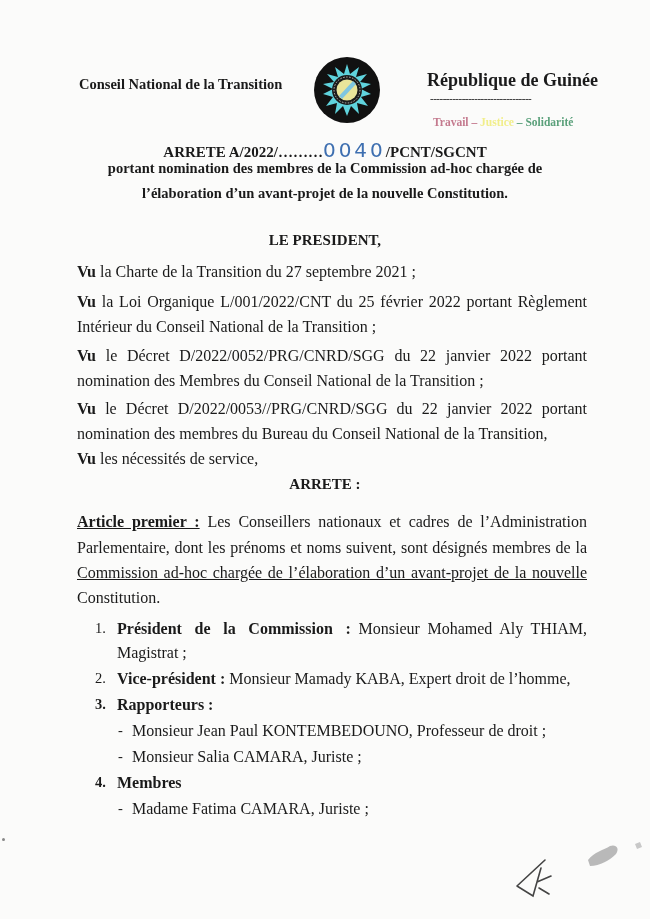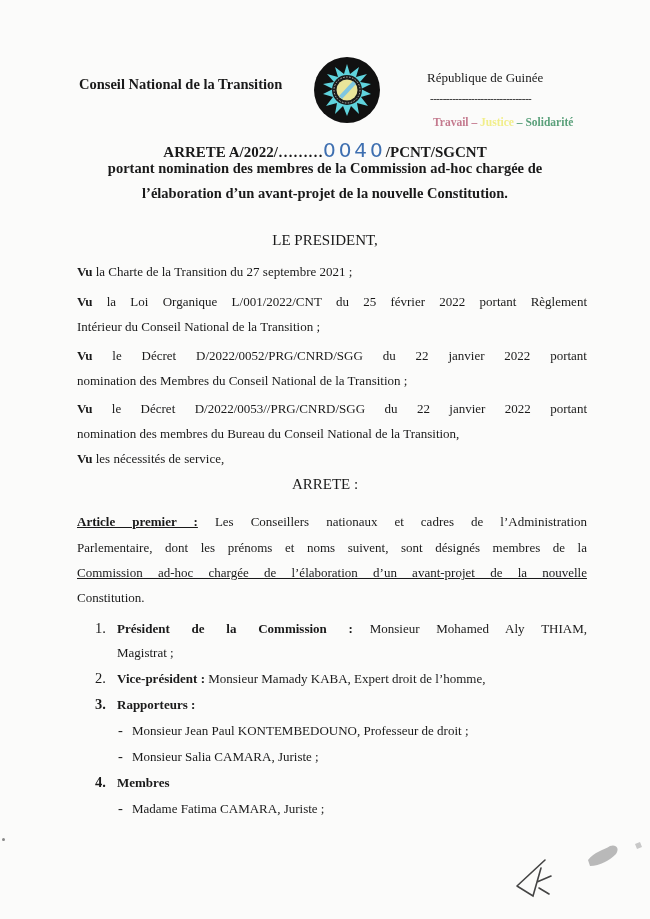--- a/index.html
+++ b/index.html
@@ -2,36 +2,36 @@
 <html><head>
   <meta charset="utf-8">
   <style>
     html, body { margin: 0; padding: 0; }
     body {
       width: 650px; height: 919px; background: #fbfbfa; position: relative; overflow: hidden;
       font-family: "Liberation Serif", serif; color: #1a1a1a;
     }
     .abs { position: absolute; }
     .hdr-left { left: 79px; top: 76px; font-size: 14.5px; font-weight: bold; }
-    .hdr-right { left: 427px; top: 70px; font-size: 13px; font-weight: normal; }
+    .hdr-right { left: 427px; top: 70px; font-size: 18px; font-weight: bold; }
     .dashes { left: 430px; top: 92px; font-size: 11px; letter-spacing: -0.5px; color: #333; font-weight: bold; }
     .motto { left: 433px; top: 108px; font-size: 11.5px; font-weight: bold; margin-top: 8px; }
     .motto .t { color: #c47a8e; }
     .motto .j { color: #f1ee8a; }
     .motto .s { color: #5aa07a; }
     .motto .sep { color: #c47a8e; }
     .seal { left: 313px; top: 56px; width: 68px; height: 68px; }
     .title { left: 0; width: 650px; top: 138px; text-align: center; font-size: 15px; font-weight: bold; }
     .title .num { color: #3e6fb0; font-weight: normal; font-size: 20px; letter-spacing: 3px; font-family: "DejaVu Sans", sans-serif; margin-top: 28px; }
     .title .dots { letter-spacing: 0px; }
     .sub { left: 0; width: 650px; text-align: center; font-size: 14.5px; font-weight: bold; }
     .sub1 { top: 160px; }
     .sub2 { top: 185px; }
-    .section { left: 0; width: 650px; text-align: center; font-size: 15px; font-weight: normal; }
-    .body-line { left: 77px; width: 510px; font-size: 13px; line-height: 18px; }
+    .section { left: 0; width: 650px; text-align: center; font-size: 15px; font-weight: bold; }
+    .body-line { left: 77px; width: 510px; font-size: 16px; line-height: 18px; }
     .justify { text-align: justify; text-align-last: justify; }
     .b { font-weight: bold; }
     .u { text-decoration: underline; font-weight: bold; }
     .sig { left: 505px; top: 848px; width: 60px; height: 60px; }
     .stamp { left: 580px; top: 838px; width: 70px; height: 40px; }
     .dot { left: 2px; top: 838px; width: 3px; height: 3px; background: #888; border-radius: 50%; }
   </style>
 </head>
 <body>
 

